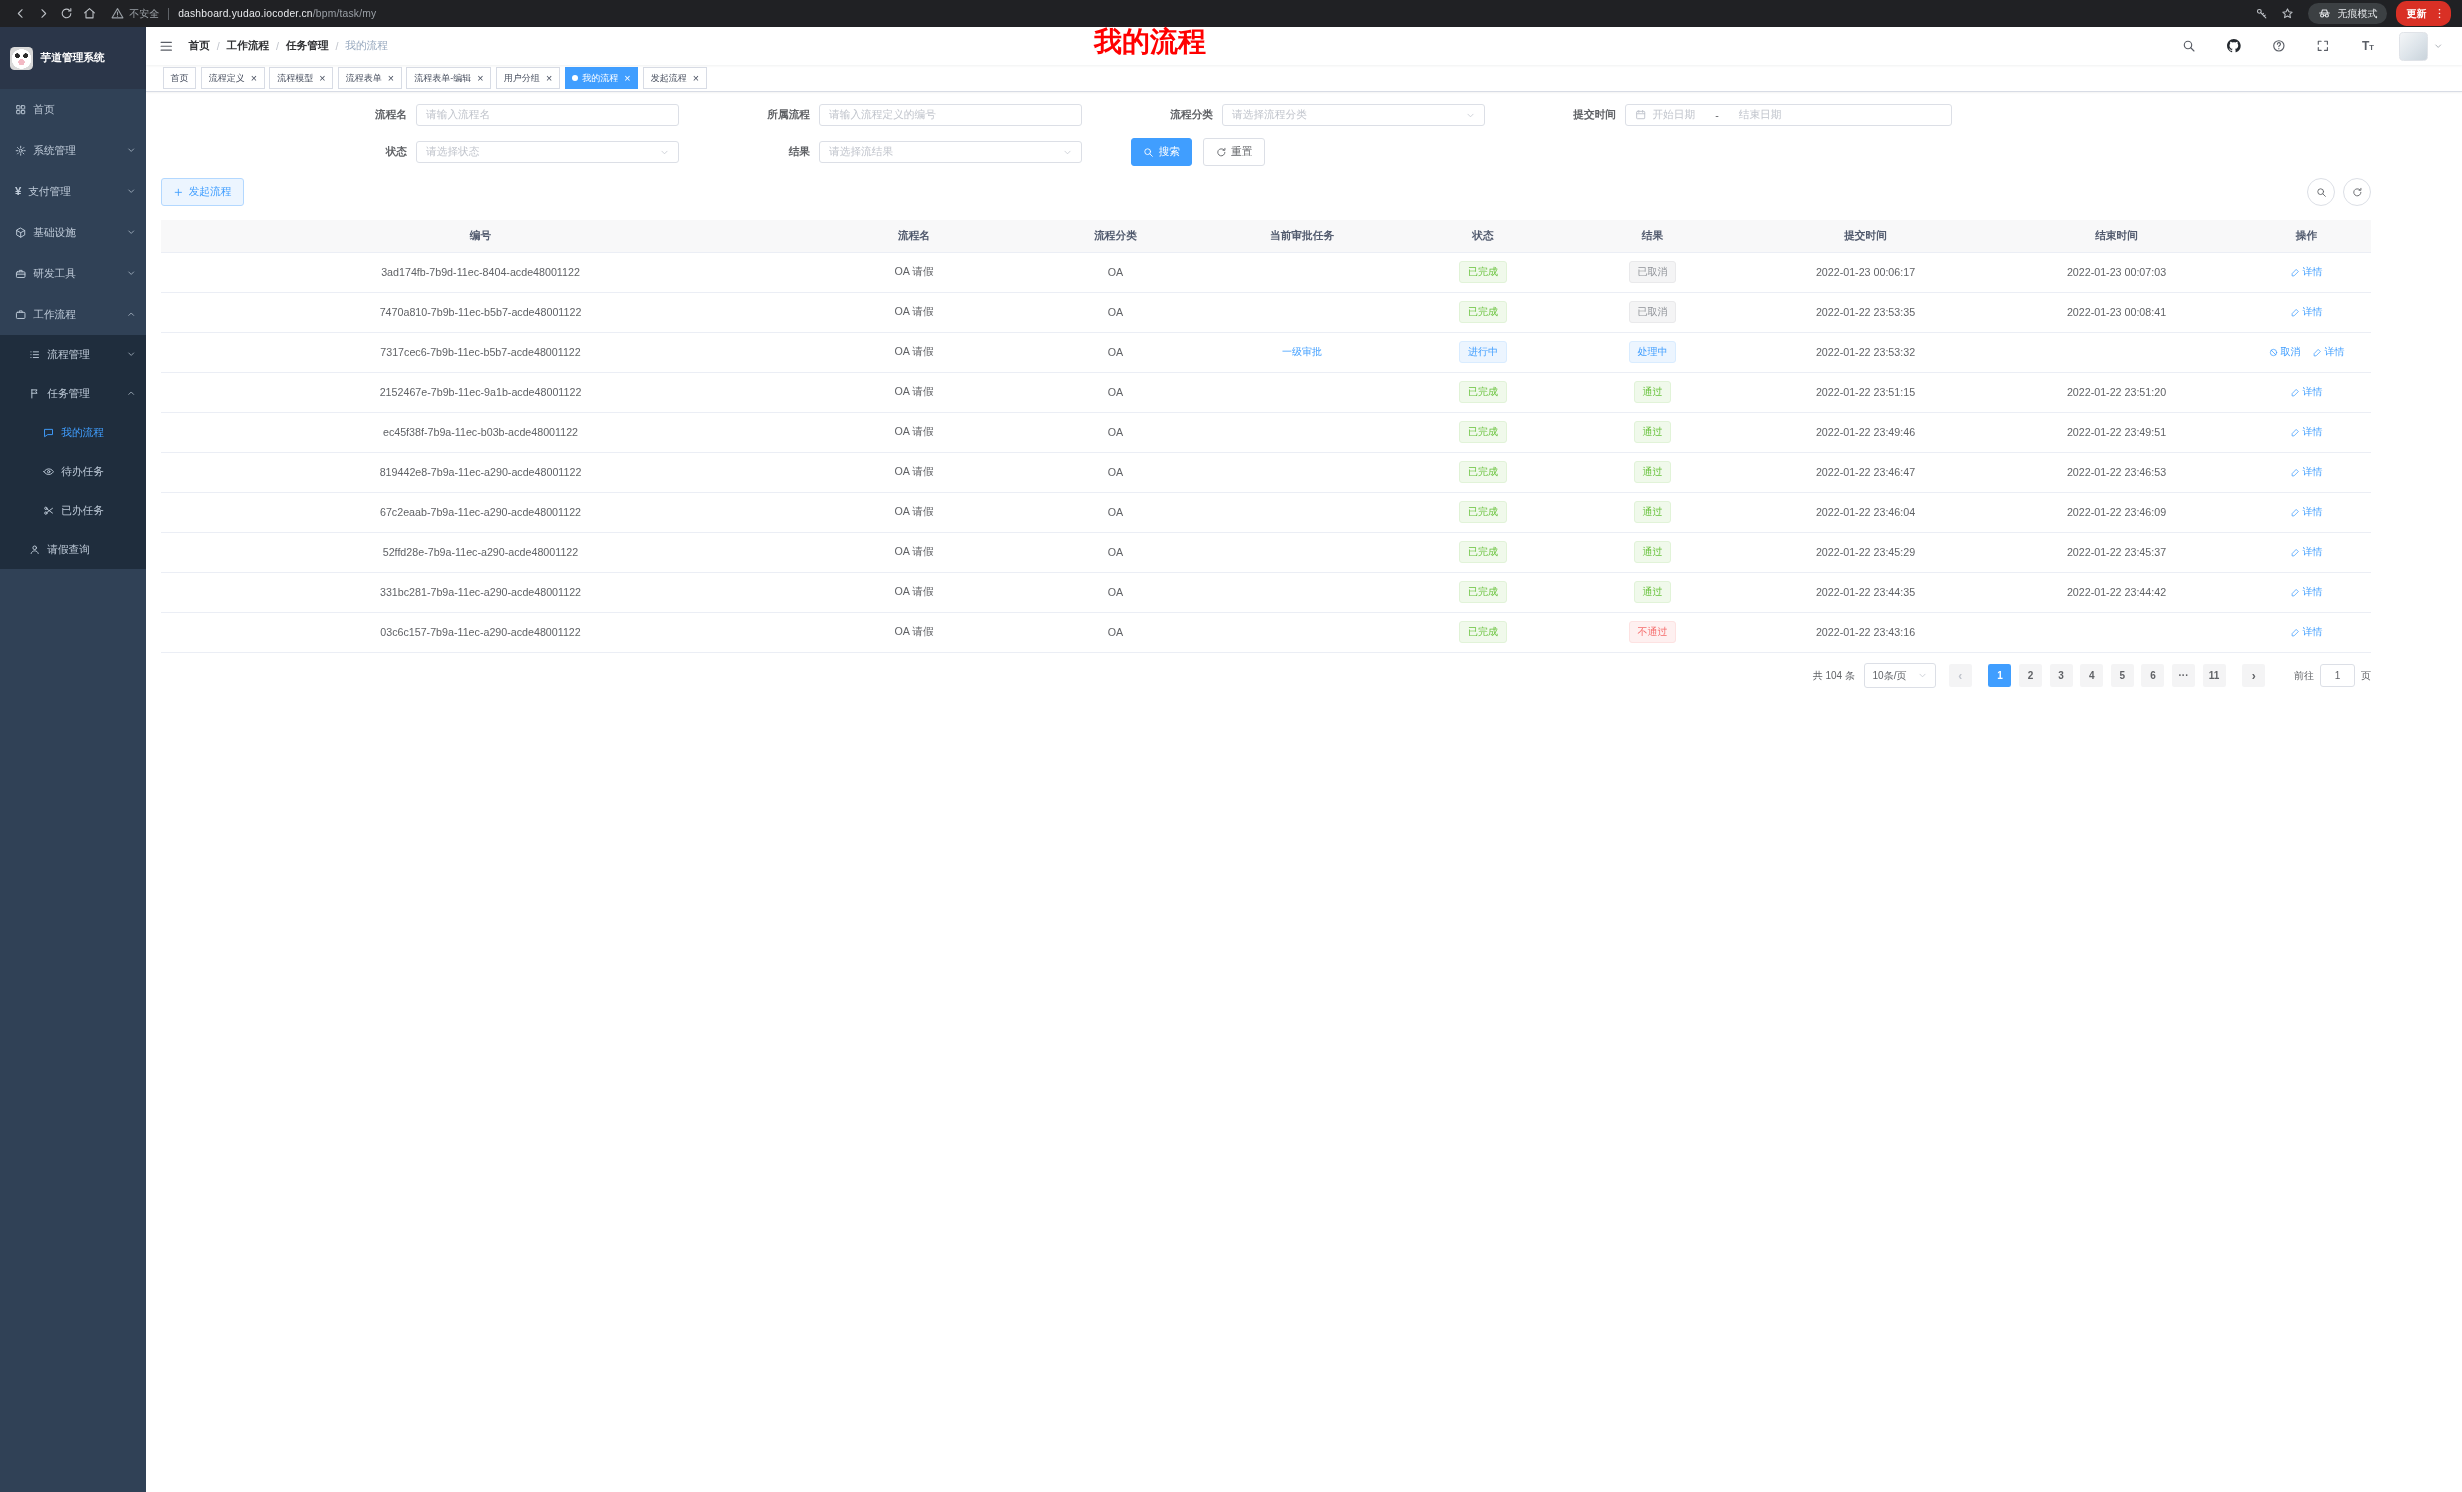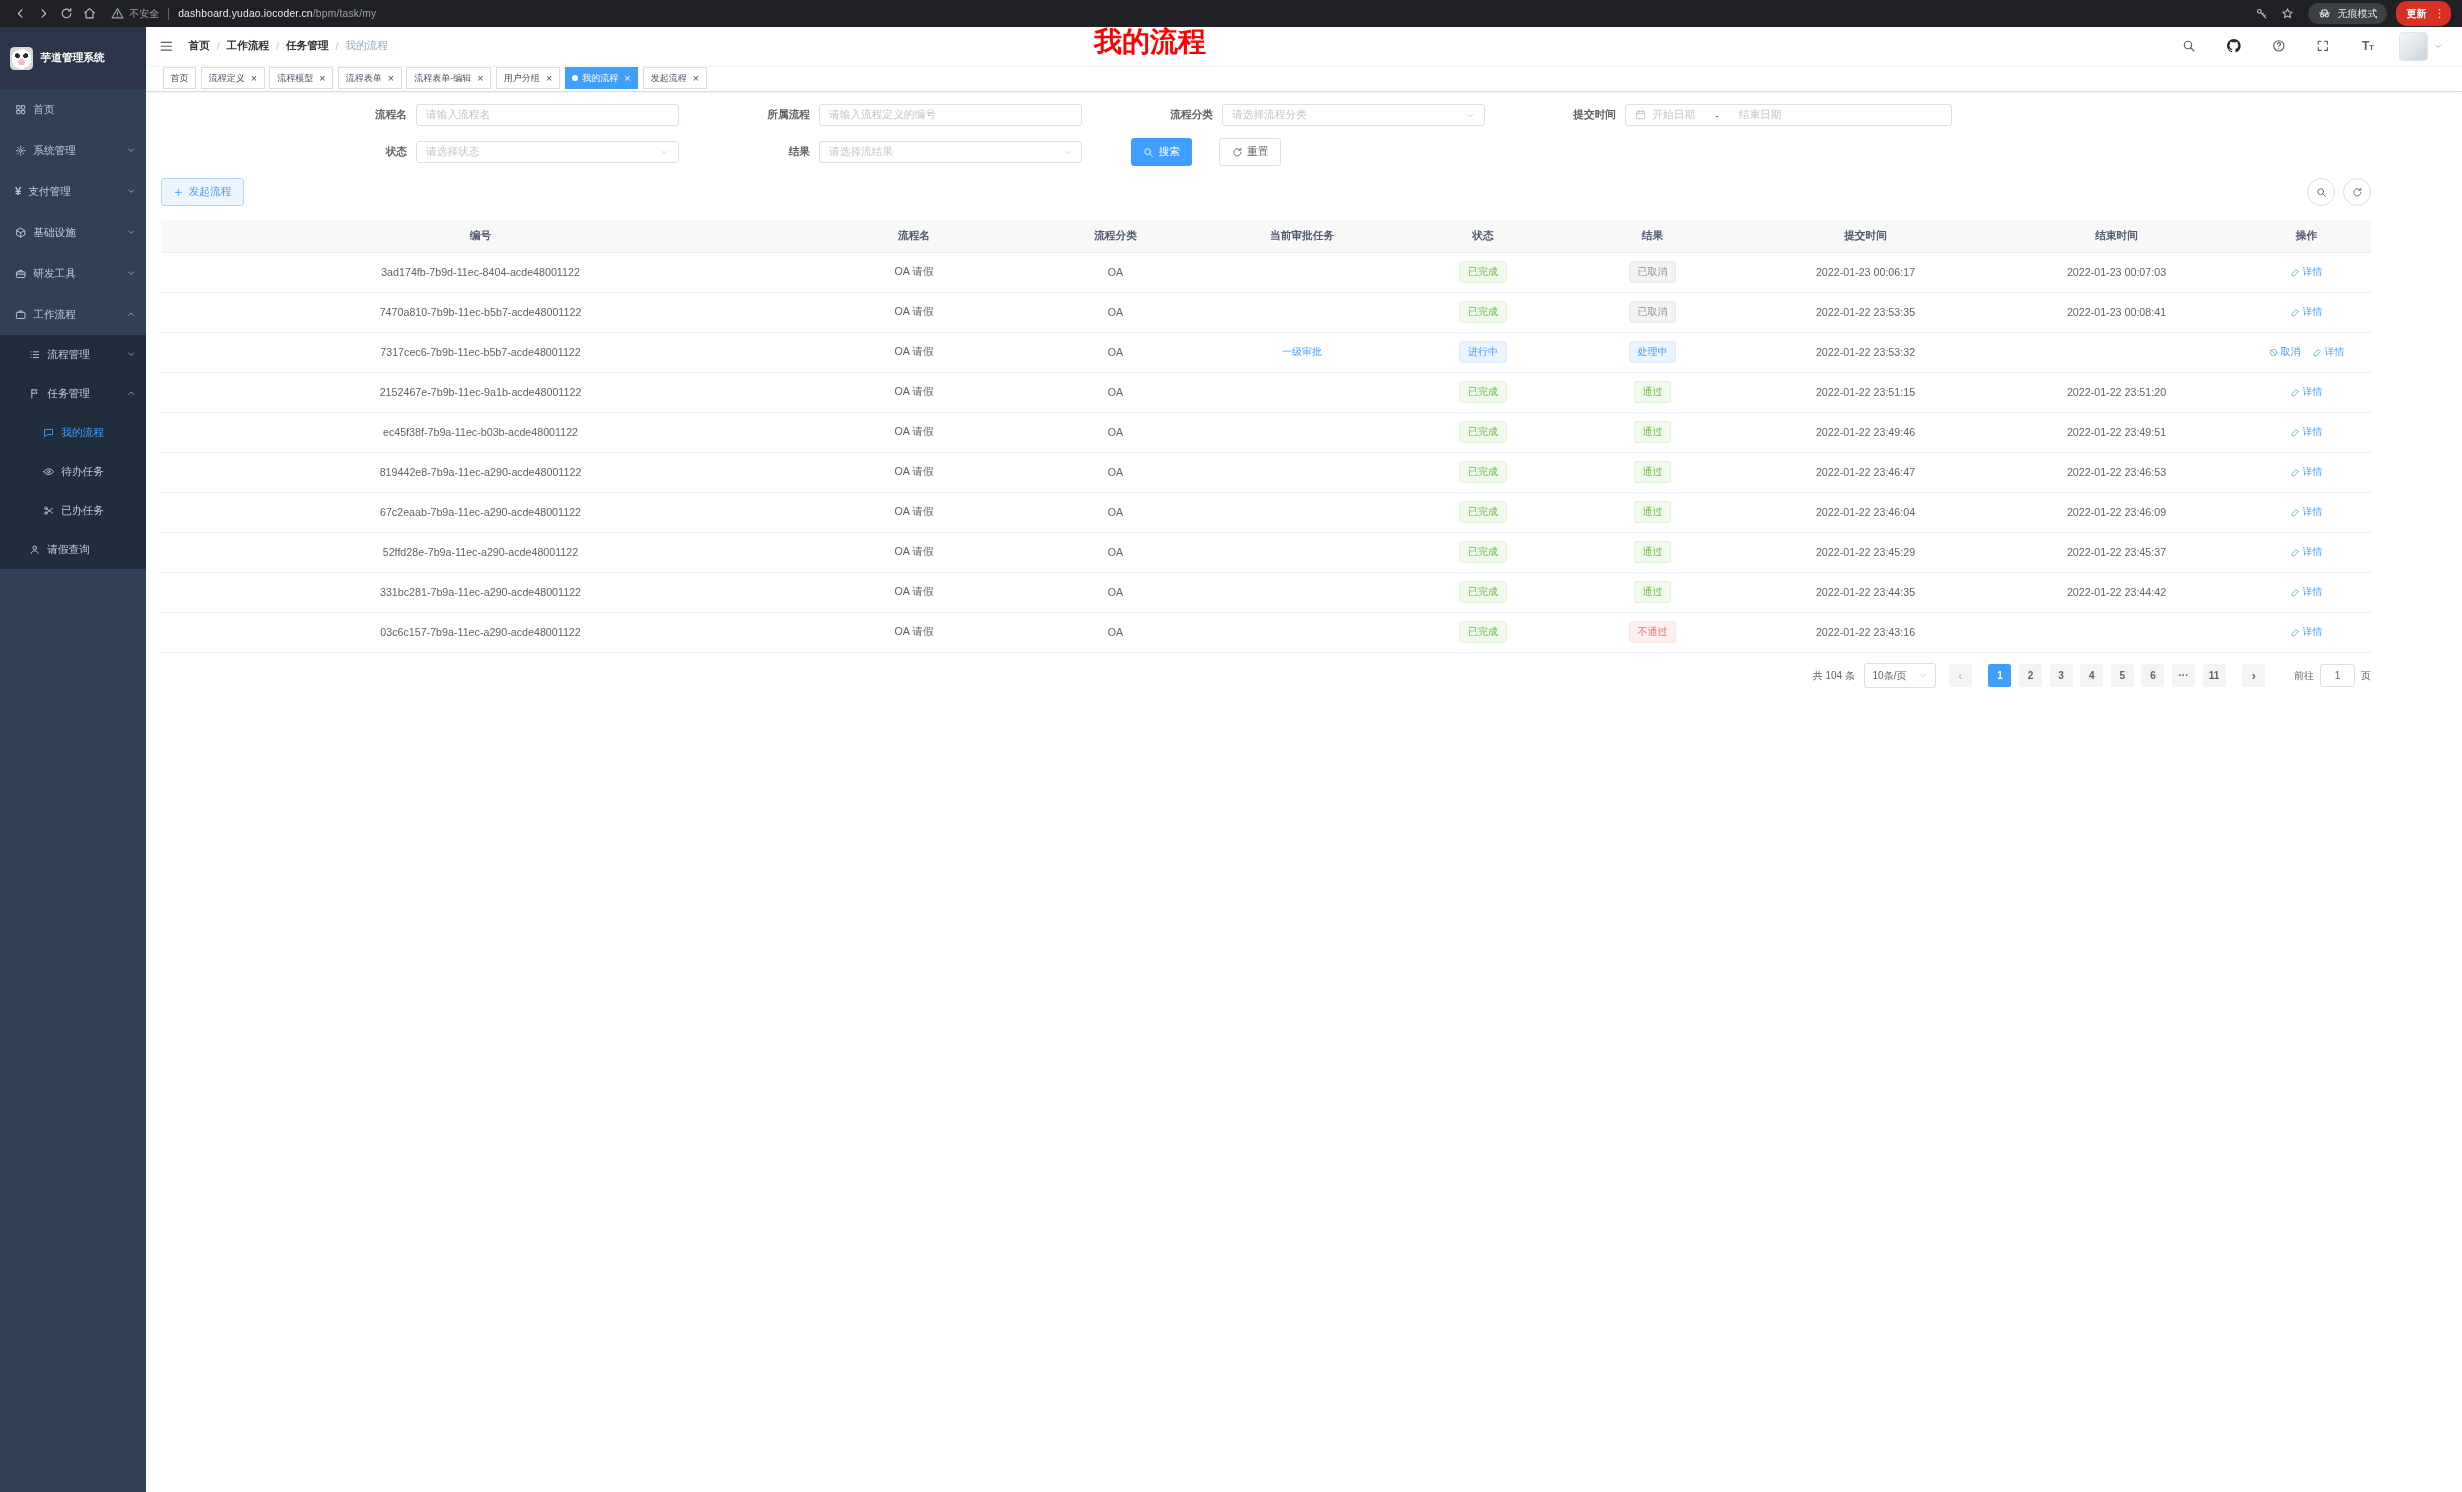--- a/index.html
+++ b/index.html
@@ -96,21 +96,21 @@
   .fctrl .caret svg{width:9px;height:9px}
   .fctrl.date{width:327px}
   .fctrl.date .cal{color:#c0c4cc;margin-right:6px}
   .fctrl.date .cal svg{width:11.4px;height:11.4px}
   .fctrl.date .dsep{color:#606266;margin:0 20px}
   .btn{height:26px;border-radius:3px;display:inline-flex;align-items:center;gap:4.6px;padding:0 11.4px;
        font-size:10.7px;cursor:pointer;border:0.8px solid #dcdfe6;background:#fff;color:#606266;white-space:nowrap}
   .btn .icn svg{width:10.7px;height:10.7px}
   .btn.primary{background:#409eff;border-color:#409eff;color:#fff}
   .btn.plain-primary{background:#ecf5ff;border-color:#b3d8ff;color:#409eff}
-  .btn.search{margin-right:27px}
+  .btn.search{margin-right:11px}
   .toolbar{display:flex;align-items:center;margin-top:12px}
   .toolbar .right{margin-left:auto;display:flex;gap:7.6px}
   .circle-btn{width:26px;height:26px;border-radius:50%;border:0.8px solid #dcdfe6;display:inline-flex;
               align-items:center;justify-content:center;color:#606266;background:#fff;cursor:pointer}
   .circle-btn .icn svg{width:10.7px;height:10.7px}
 
   
   table{width:100%;border-collapse:collapse;margin-top:13.7px;table-layout:fixed}
   thead th{height:30px;background:#f8f8f9;color:#515a6e;font-weight:bold;font-size:10.7px;
            border-bottom:0.8px solid #ebeef5;text-align:center;white-space:nowrap}

